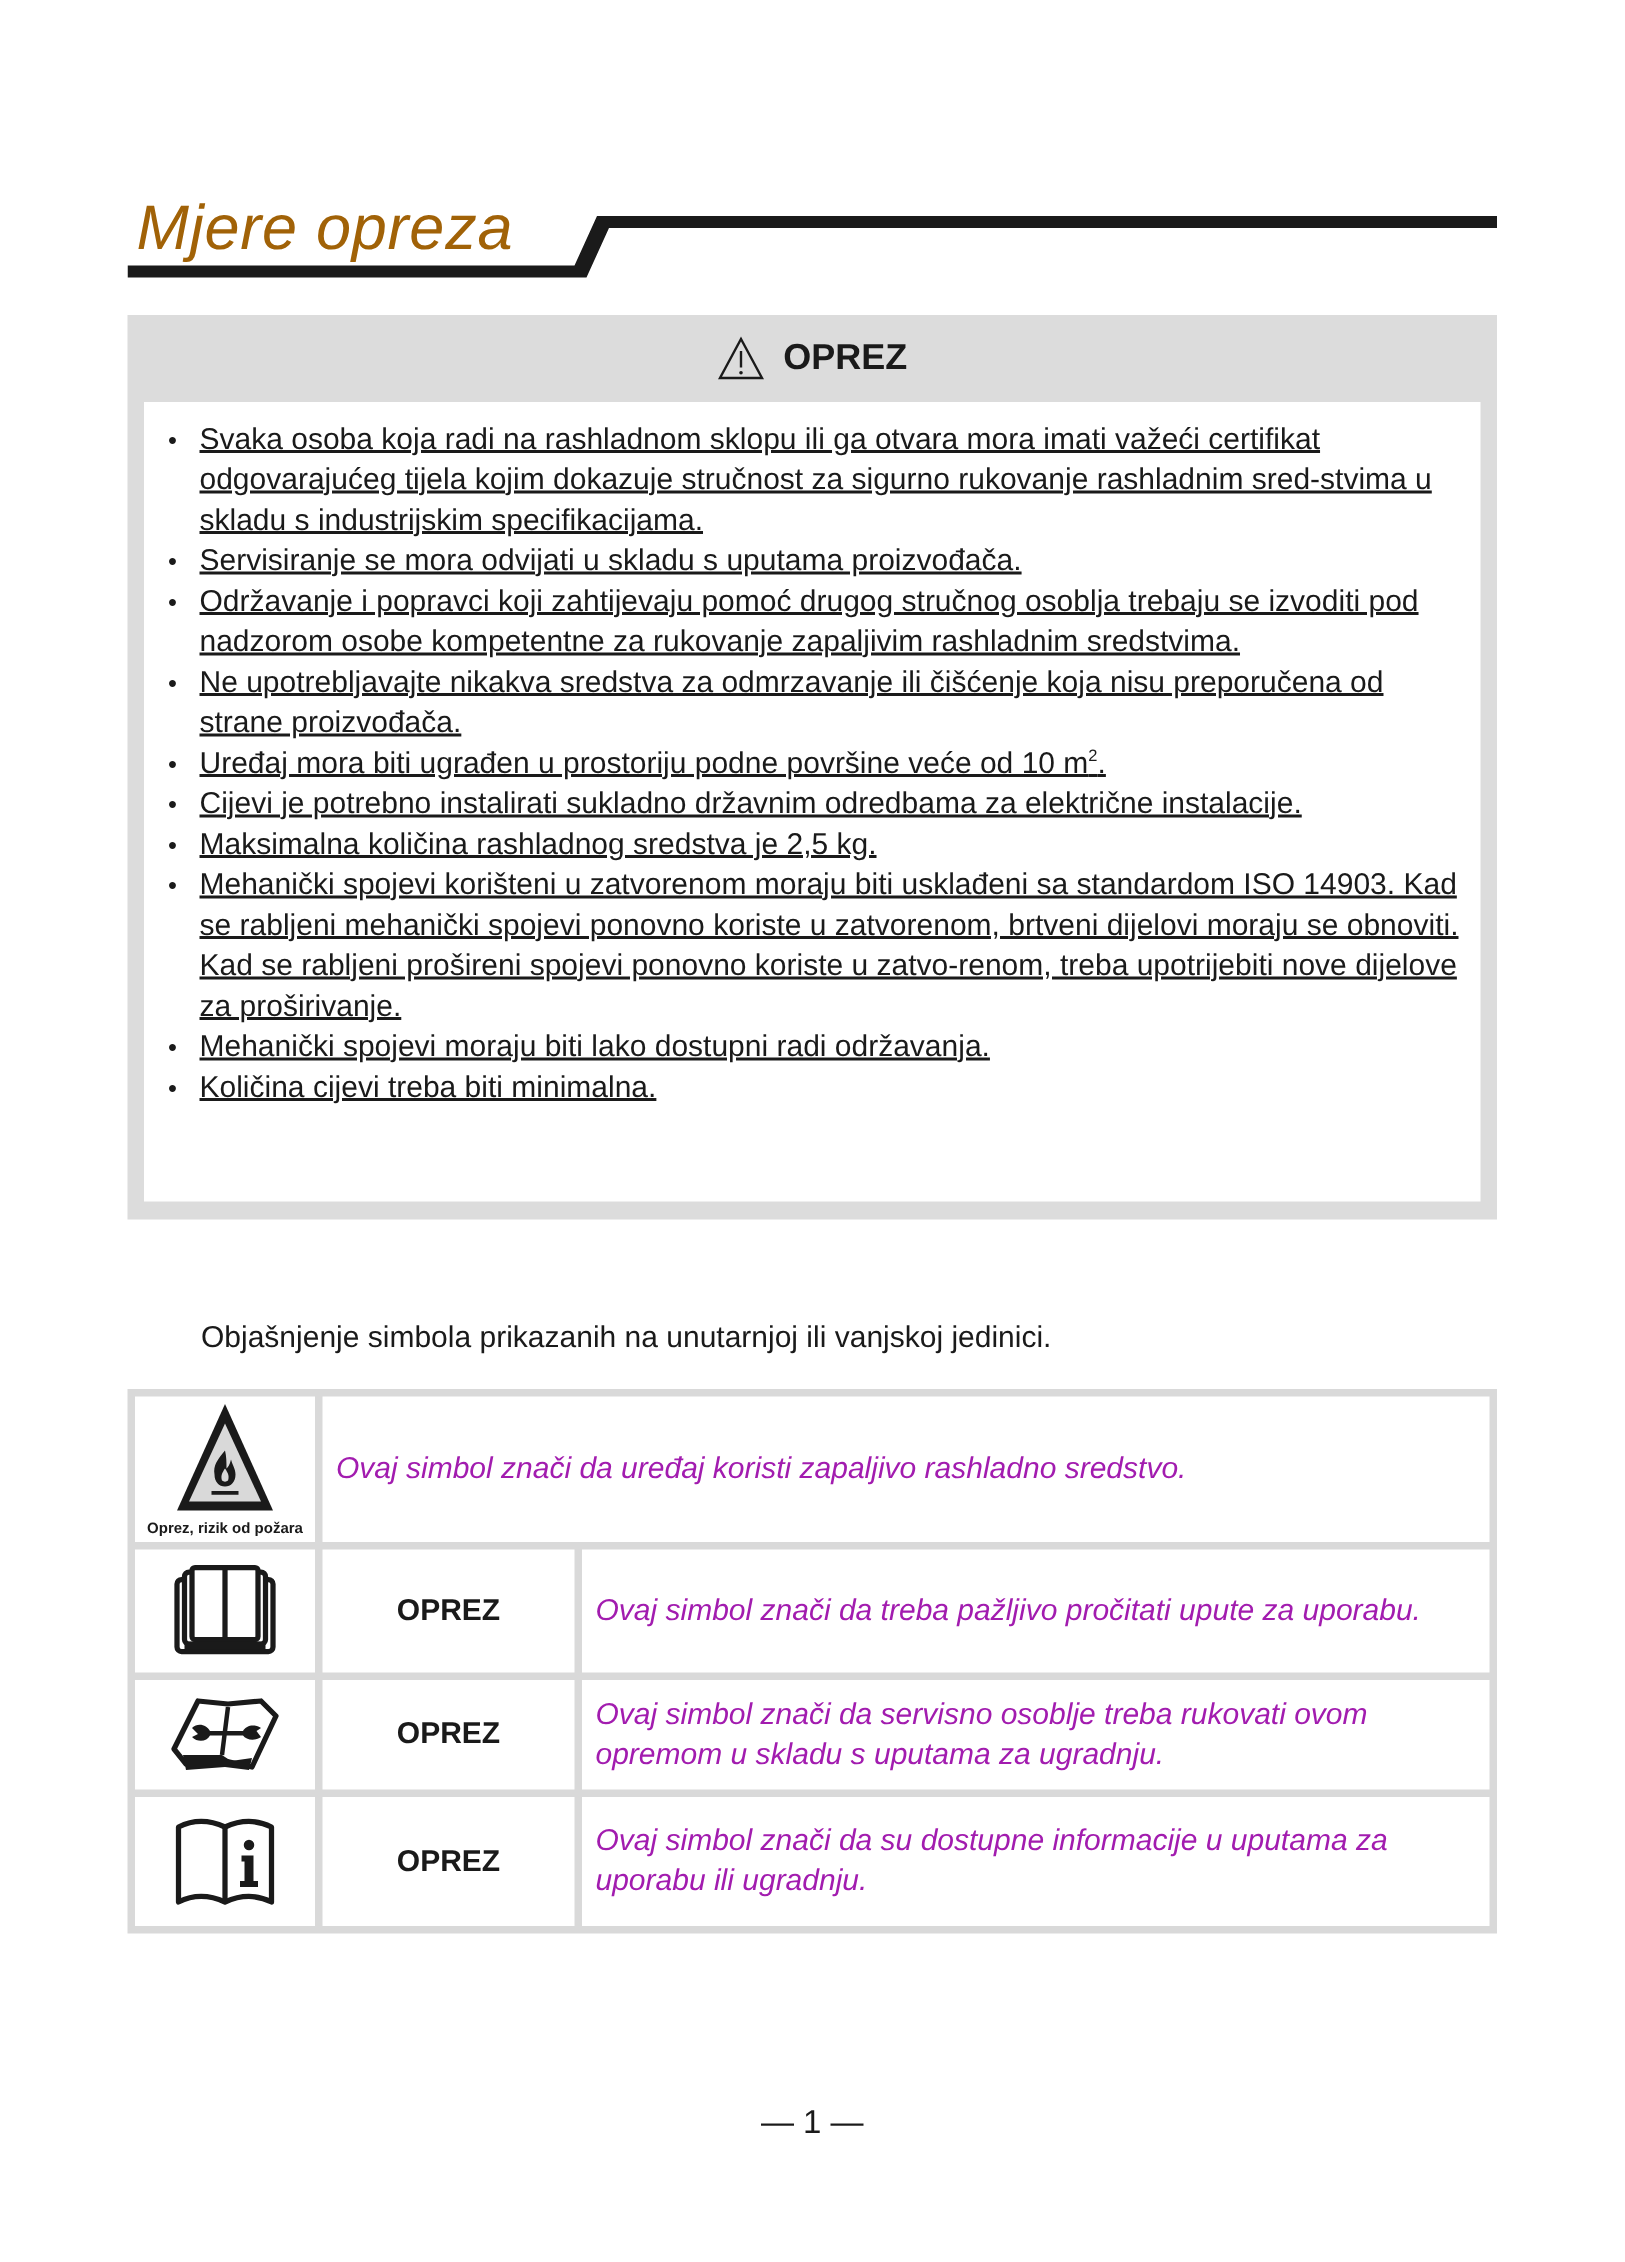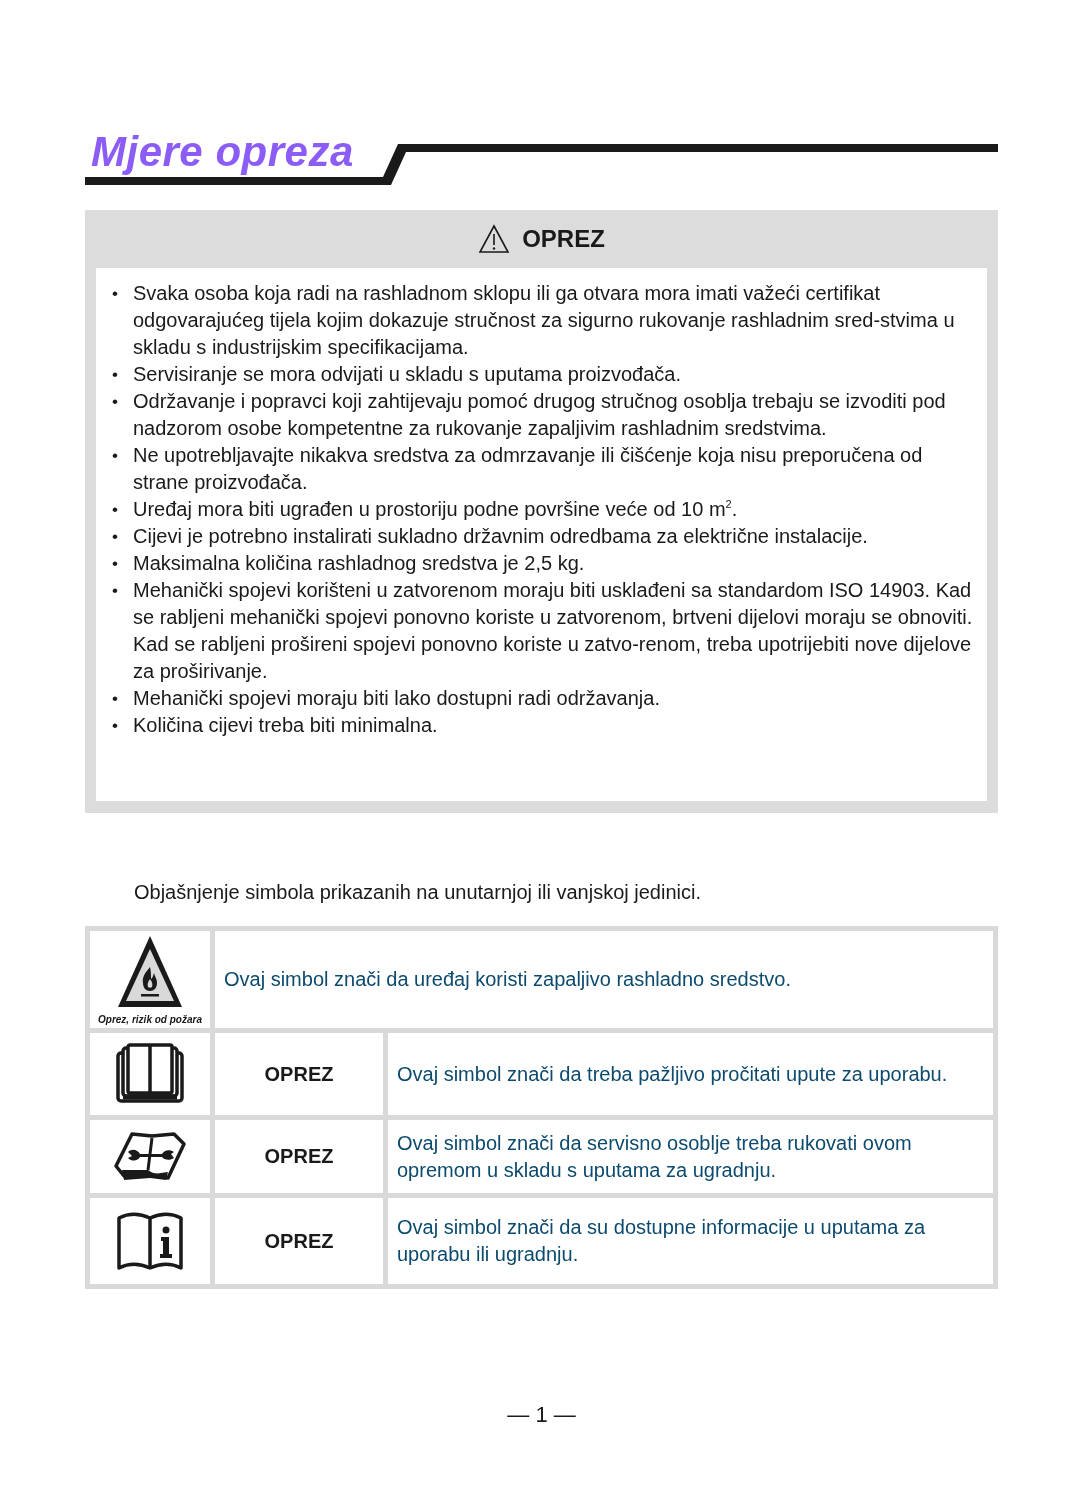--- a/index.html
+++ b/index.html
@@ -1,45 +1,45 @@
 <!DOCTYPE html>
 <html><head>
 <meta charset="utf-8">
 <style>
   html, body { margin:0; padding:0; background:#ffffff; }
   body { width:1083px; height:1508px; position:relative; font-family:"Liberation Sans", sans-serif; color:#1a1a1a; overflow:hidden; }
 
   .title-wrap { position:absolute; left:85px; top:128px; width:913px; height:60px; }
-  .title-text { position:absolute; left:6px; top:0px; font-size:42px; font-weight:bold; font-style:italic; color:#8b5cf6; letter-spacing:0.5px; line-height:48px; }
+  .title-text { position:absolute; left:6px; top:0px; font-size:42px; font-weight:normal; font-style:italic; color:#a16207; letter-spacing:0.5px; line-height:48px; }
   .title-rule { position:absolute; left:0; top:0; width:913px; height:60px; }
 
   .caution-box { position:absolute; left:85px; top:210px; width:913px; height:603px; background:#dcdcdc; }
   .caution-head { position:absolute; left:0; top:0; width:913px; height:58px; display:flex; align-items:center; justify-content:center; }
   .caution-head .warn-ico { width:32px; height:30px; margin-right:12px; }
   .caution-head .head-label { font-size:24px; font-weight:bold; color:#1a1a1a; }
   .caution-body { position:absolute; left:11px; top:58px; width:891px; height:533px; background:#ffffff; }
   .caution-list { list-style:none; margin:0; padding:12px 14px 0 14px; }
-  .caution-list li { position:relative; padding-left:23px; font-size:20px; line-height:27px; color:#1a1a1a; }
+  .caution-list li { position:relative; padding-left:23px; font-size:20px; line-height:27px; color:#1a1a1a;text-decoration:underline; }
   .caution-list li::before { content:"•"; position:absolute; left:2px; top:0; font-size:17px; }
   sup { font-size:11px; line-height:0; vertical-align:super; }
 
   .symbols-intro { position:absolute; left:86px; top:881px; font-size:20px; color:#1a1a1a;margin-left:48px; }
 
   .sym-table { position:absolute; left:85px; top:926px; width:913px; background:#d9d9d9; padding:5px; box-sizing:border-box; }
   .sym-row { display:flex; margin-bottom:5px; }
   .sym-row:last-child { margin-bottom:0; }
   .sym-cell { background:#ffffff; box-sizing:border-box; }
   .c-icon { width:120px; margin-right:5px; display:flex; align-items:center; justify-content:center; position:relative; }
   .c-label { width:168px; margin-right:5px; display:flex; align-items:center; justify-content:center; font-size:20px; font-weight:bold; color:#1a1a1a; }
-  .c-desc { flex:1; padding:4px 10px 4px 9px; font-size:20px; line-height:27px; color:#0c4a6e; display:flex; align-items:center; }
+  .c-desc { flex:1; padding:4px 10px 4px 9px; font-size:20px; line-height:27px; color:#a21caf; display:flex; align-items:center;font-style:italic; }
   .row-0 { height:97px; }
   .row-1 { height:82px; }
   .row-2 { height:73px; }
   .row-3 { height:86px; }
-  .fire-caption { position:absolute; bottom:3px; left:0; width:100%; text-align:center; font-size:10px; font-weight:bold; color:#1a1a1a;font-style:italic; }
+  .fire-caption { position:absolute; bottom:3px; left:0; width:100%; text-align:center; font-size:10px; font-weight:bold; color:#1a1a1a; }
 
   .page-number { position:absolute; left:0; width:1083px; top:1402px; text-align:center; font-size:22px; color:#1a1a1a; }
 </style>
 </head>
 <body>
 
 <div class="title-wrap">
   <svg class="title-rule" viewBox="0 0 913 60" preserveAspectRatio="none">
     <polygon points="0,49 298,49 313,16 913,16 913,24 321,24 306,57 0,57" fill="#1a1a1a"></polygon>
   </svg>

